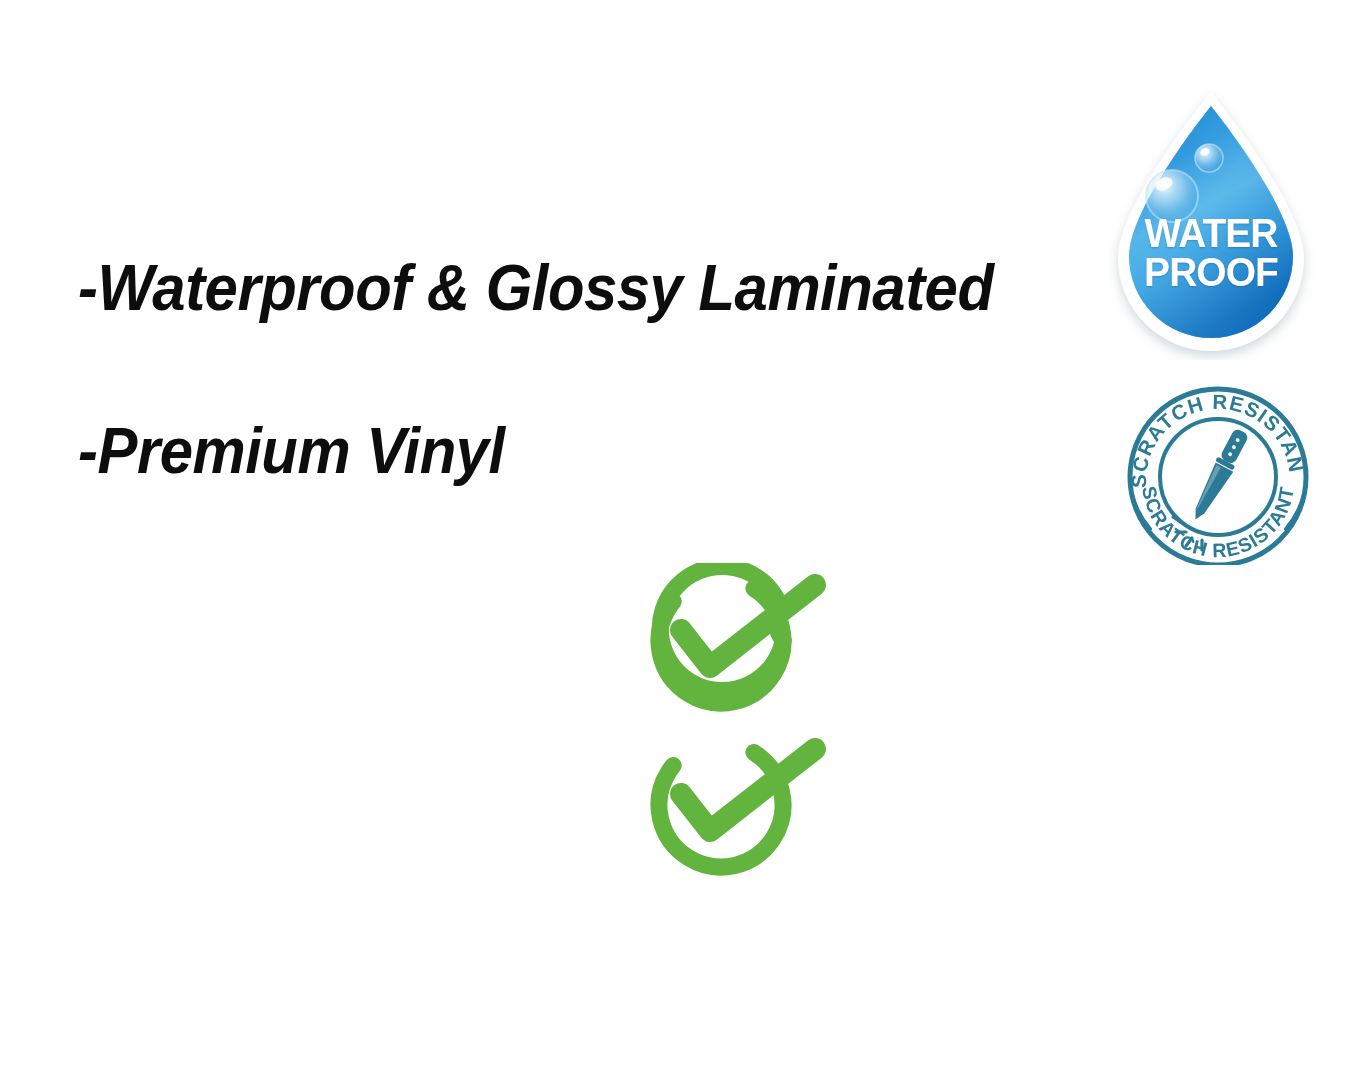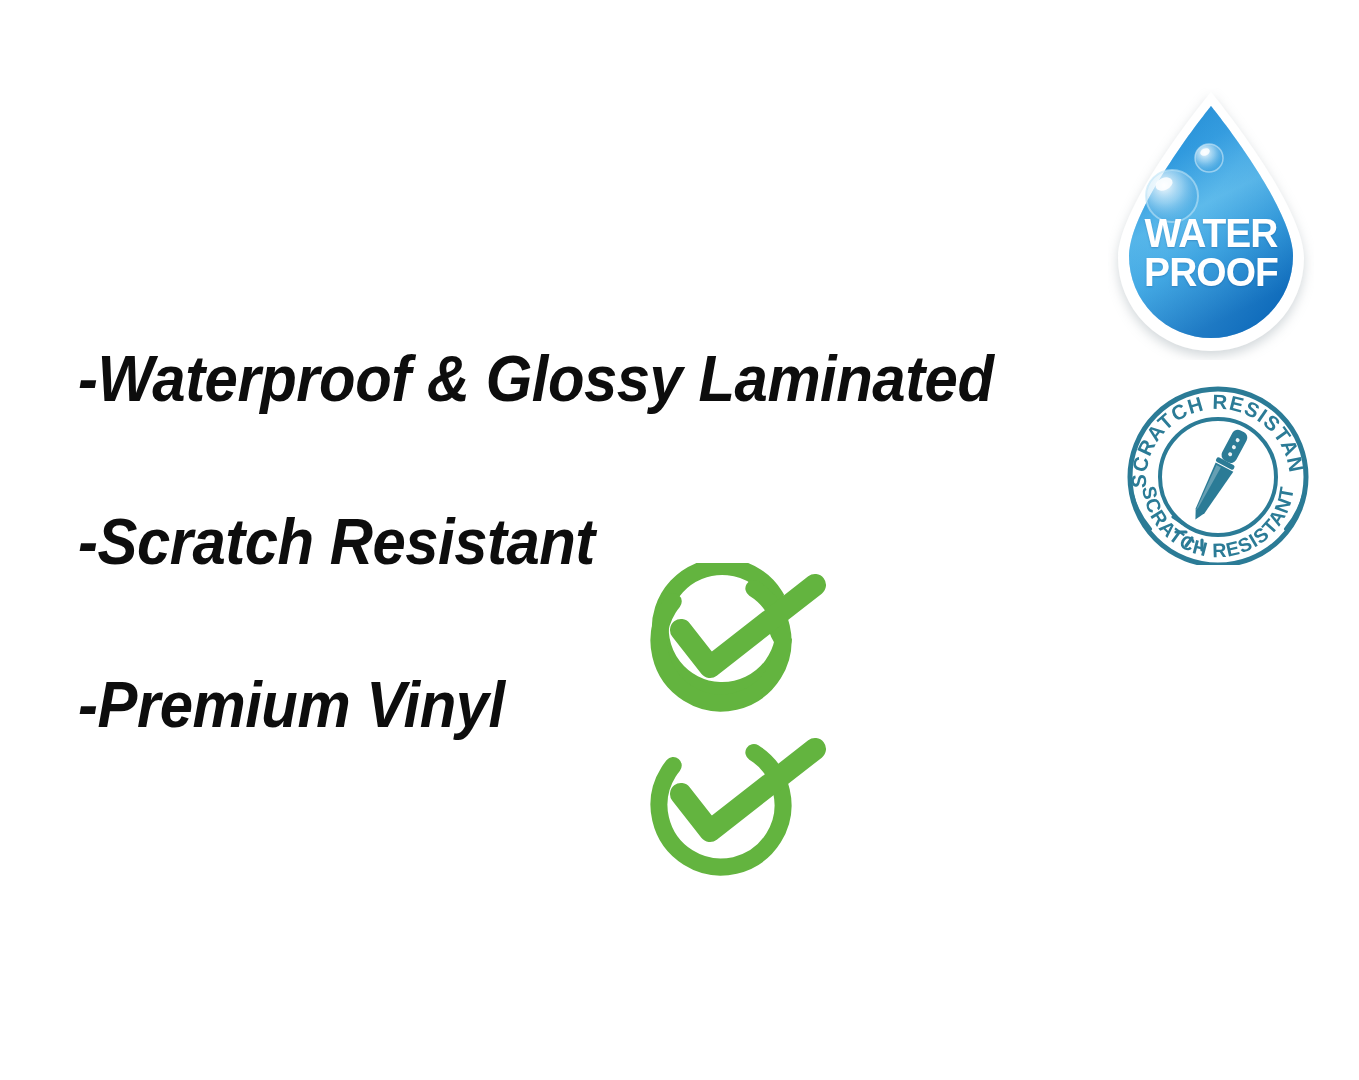--- a/index.html
+++ b/index.html
@@ -22,21 +22,21 @@
   
   .feature-list {
     position: absolute;
     left: 78px;
     top: 252px;
     width: 1020px;
   }
   .feature-row {
     height: 163px;
     display: flex;
-    align-items: flex-end;
+    align-items: flex-start;
   }
   .feature-text {
     font-family: "Liberation Sans", sans-serif;
     font-weight: bold;
     font-style: italic;
     font-size: 65px;
     line-height: 72px;
     letter-spacing: -0.5px;
     color: #0d0d0d;
     white-space: nowrap;
@@ -90,23 +90,20 @@
 <body>
 
 <div id="page">
 
   <div class="feature-list">
 
     <div class="feature-row">
       <span class="feature-text">-Waterproof &amp; Glossy Laminated</span>
     </div>
 
-    <div class="feature-row">
-      <span class="feature-text">-Scratch Resistant</span>
-    </div>
 
     <div class="feature-row">
       <span class="feature-text">-Premium Vinyl</span>
     </div>
 
 
   </div>
 
   <svg id="check-1" class="check-icon" width="185" height="155" viewBox="0 0 185 155">
 

